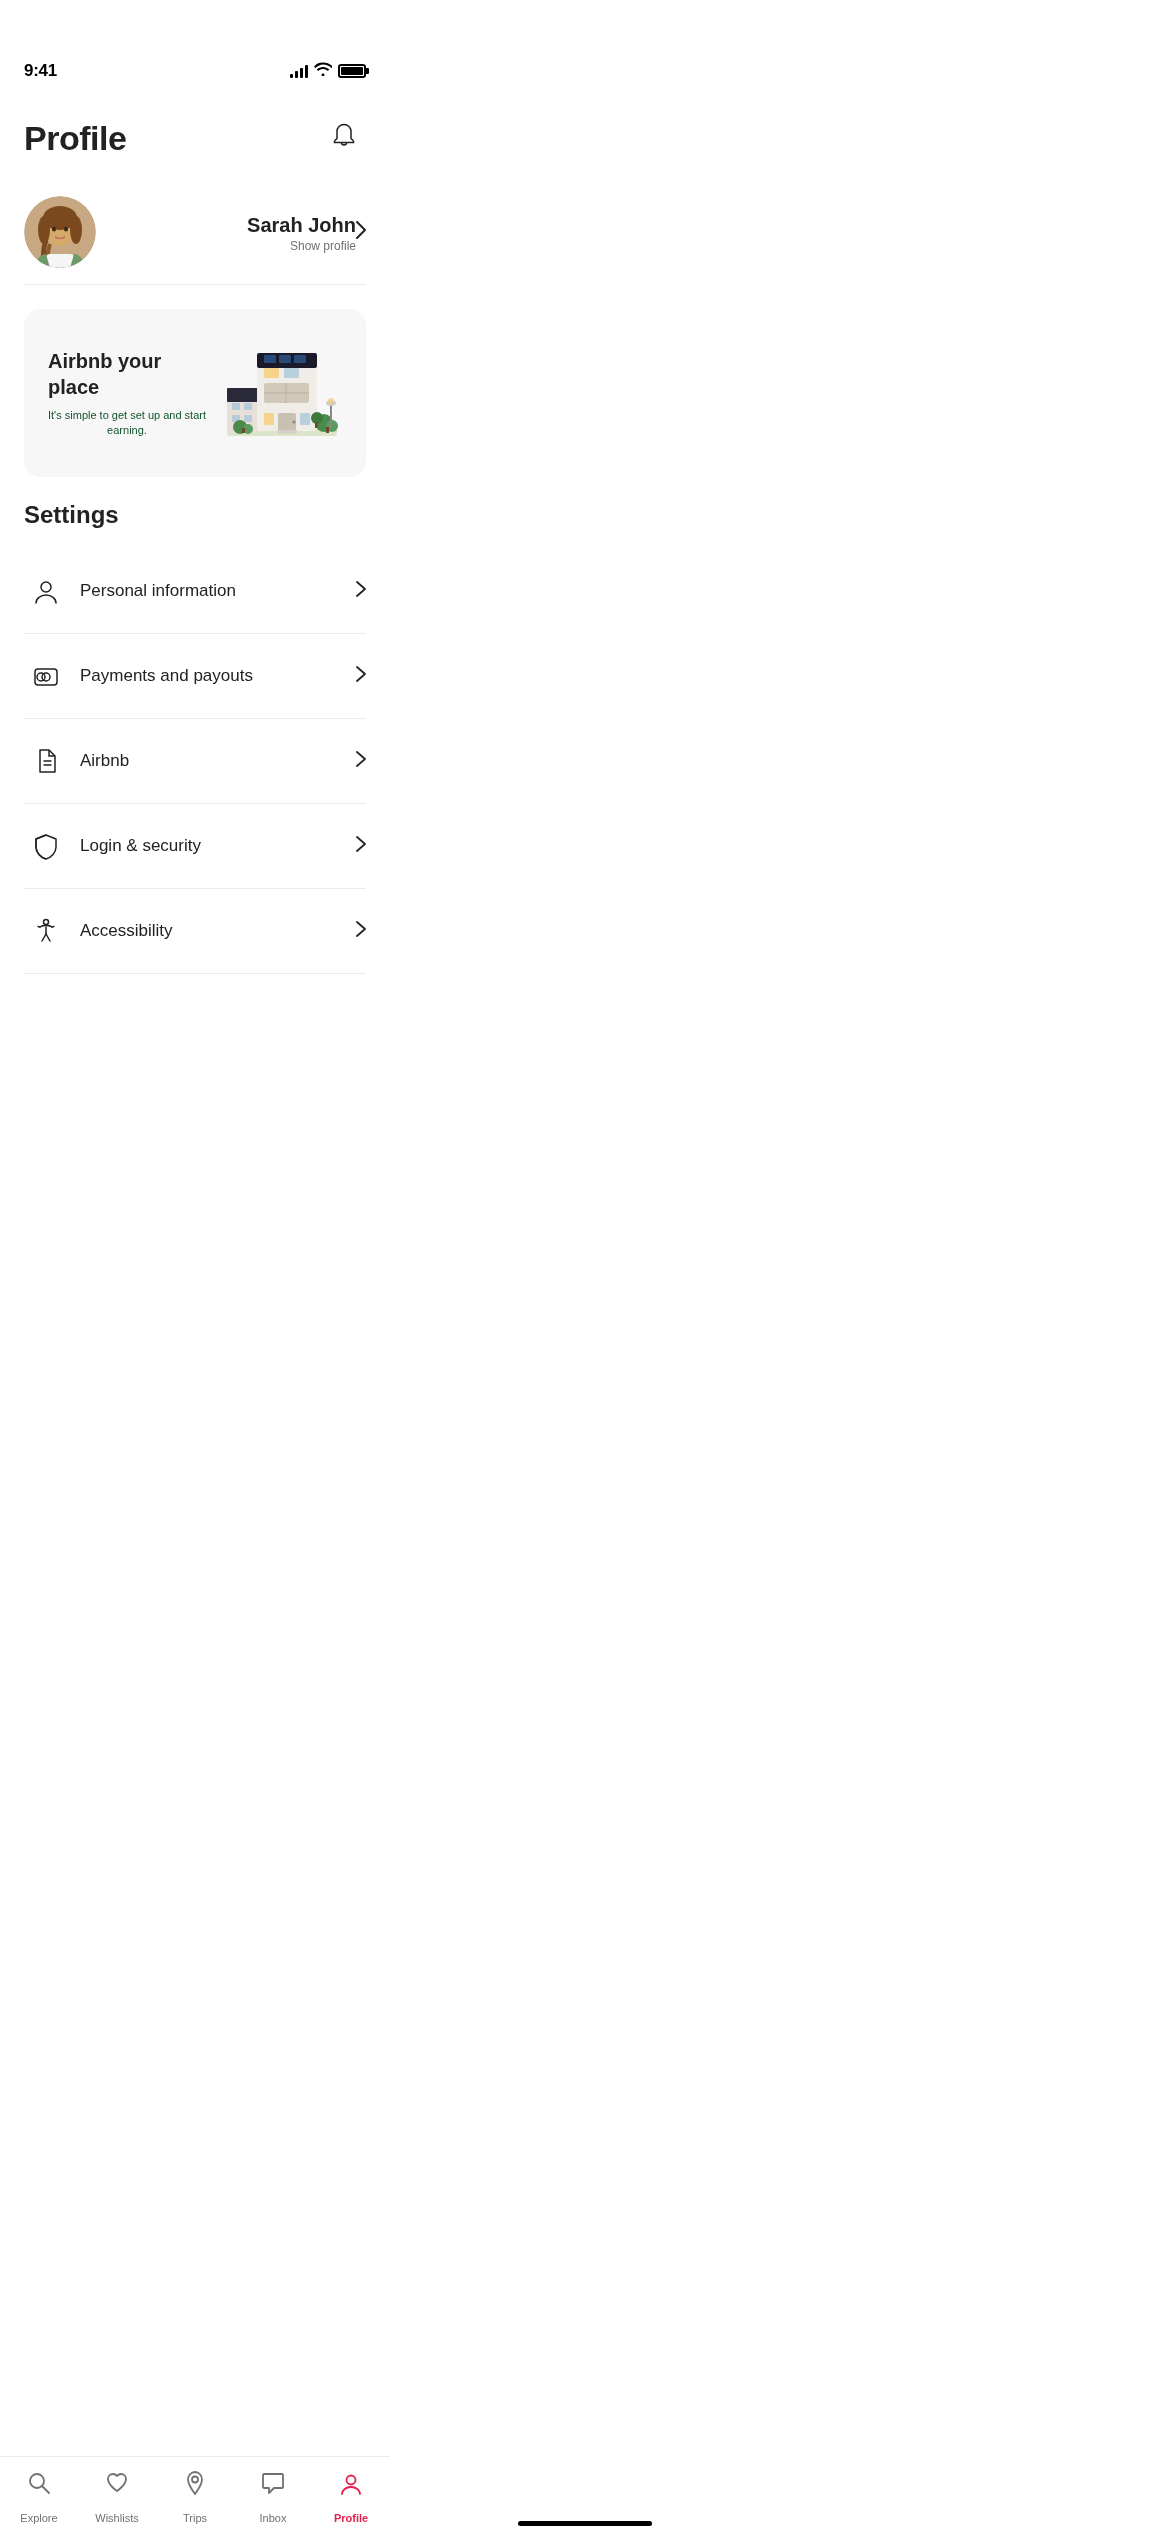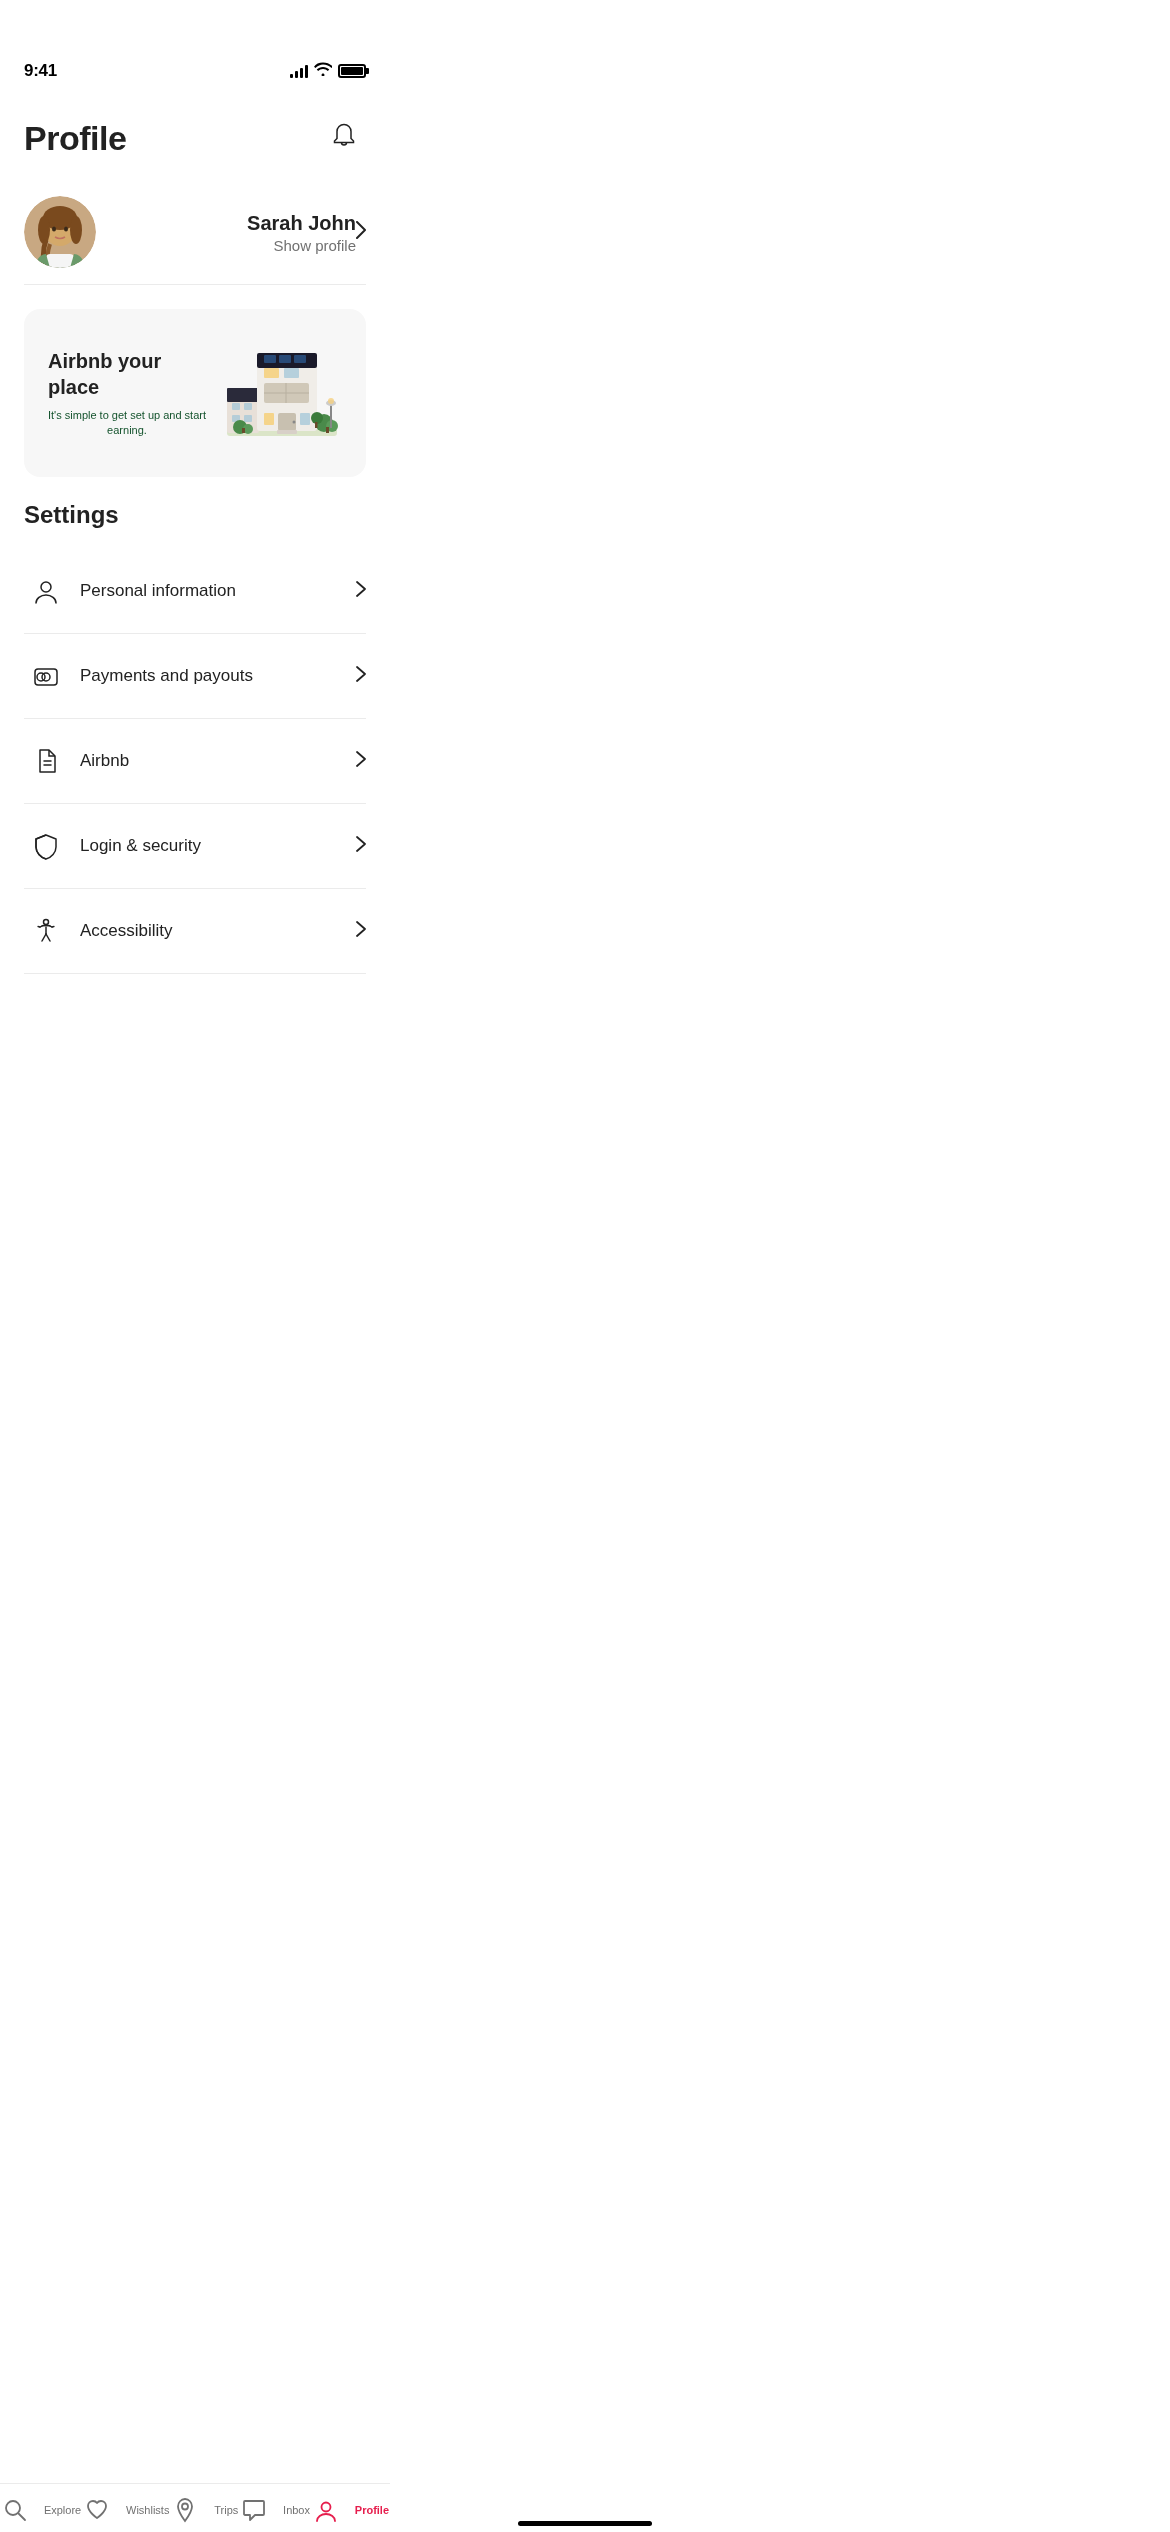--- a/index.html
+++ b/index.html
@@ -134,21 +134,21 @@
     }
 
     .user-name {
       font-size: 20px;
       font-weight: 600;
       color: #222222;
       line-height: 1.3;
     }
 
     .user-subtitle {
-      font-size: 15px;
+      font-size: 12px;
       color: #717171;
       margin-top: 1px;
     }
 
     .chevron-right {
       color: #222222;
       font-size: 18px;
       flex-shrink: 0;
     }
 
@@ -239,21 +239,21 @@
       border-top: 1px solid #EBEBEB;
       display: flex;
       justify-content: space-around;
       align-items: flex-start;
       padding: 12px 0 8px 0;
       z-index: 100;
     }
 
     .nav-item {
       display: flex;
-      flex-direction: row;
+      flex-direction: column;
       align-items: center;
       gap: 15px;
       cursor: pointer;
       min-width: 60px;
     }
 
     .nav-icon {
       width: 28px;
       height: 28px;
       display: flex;

